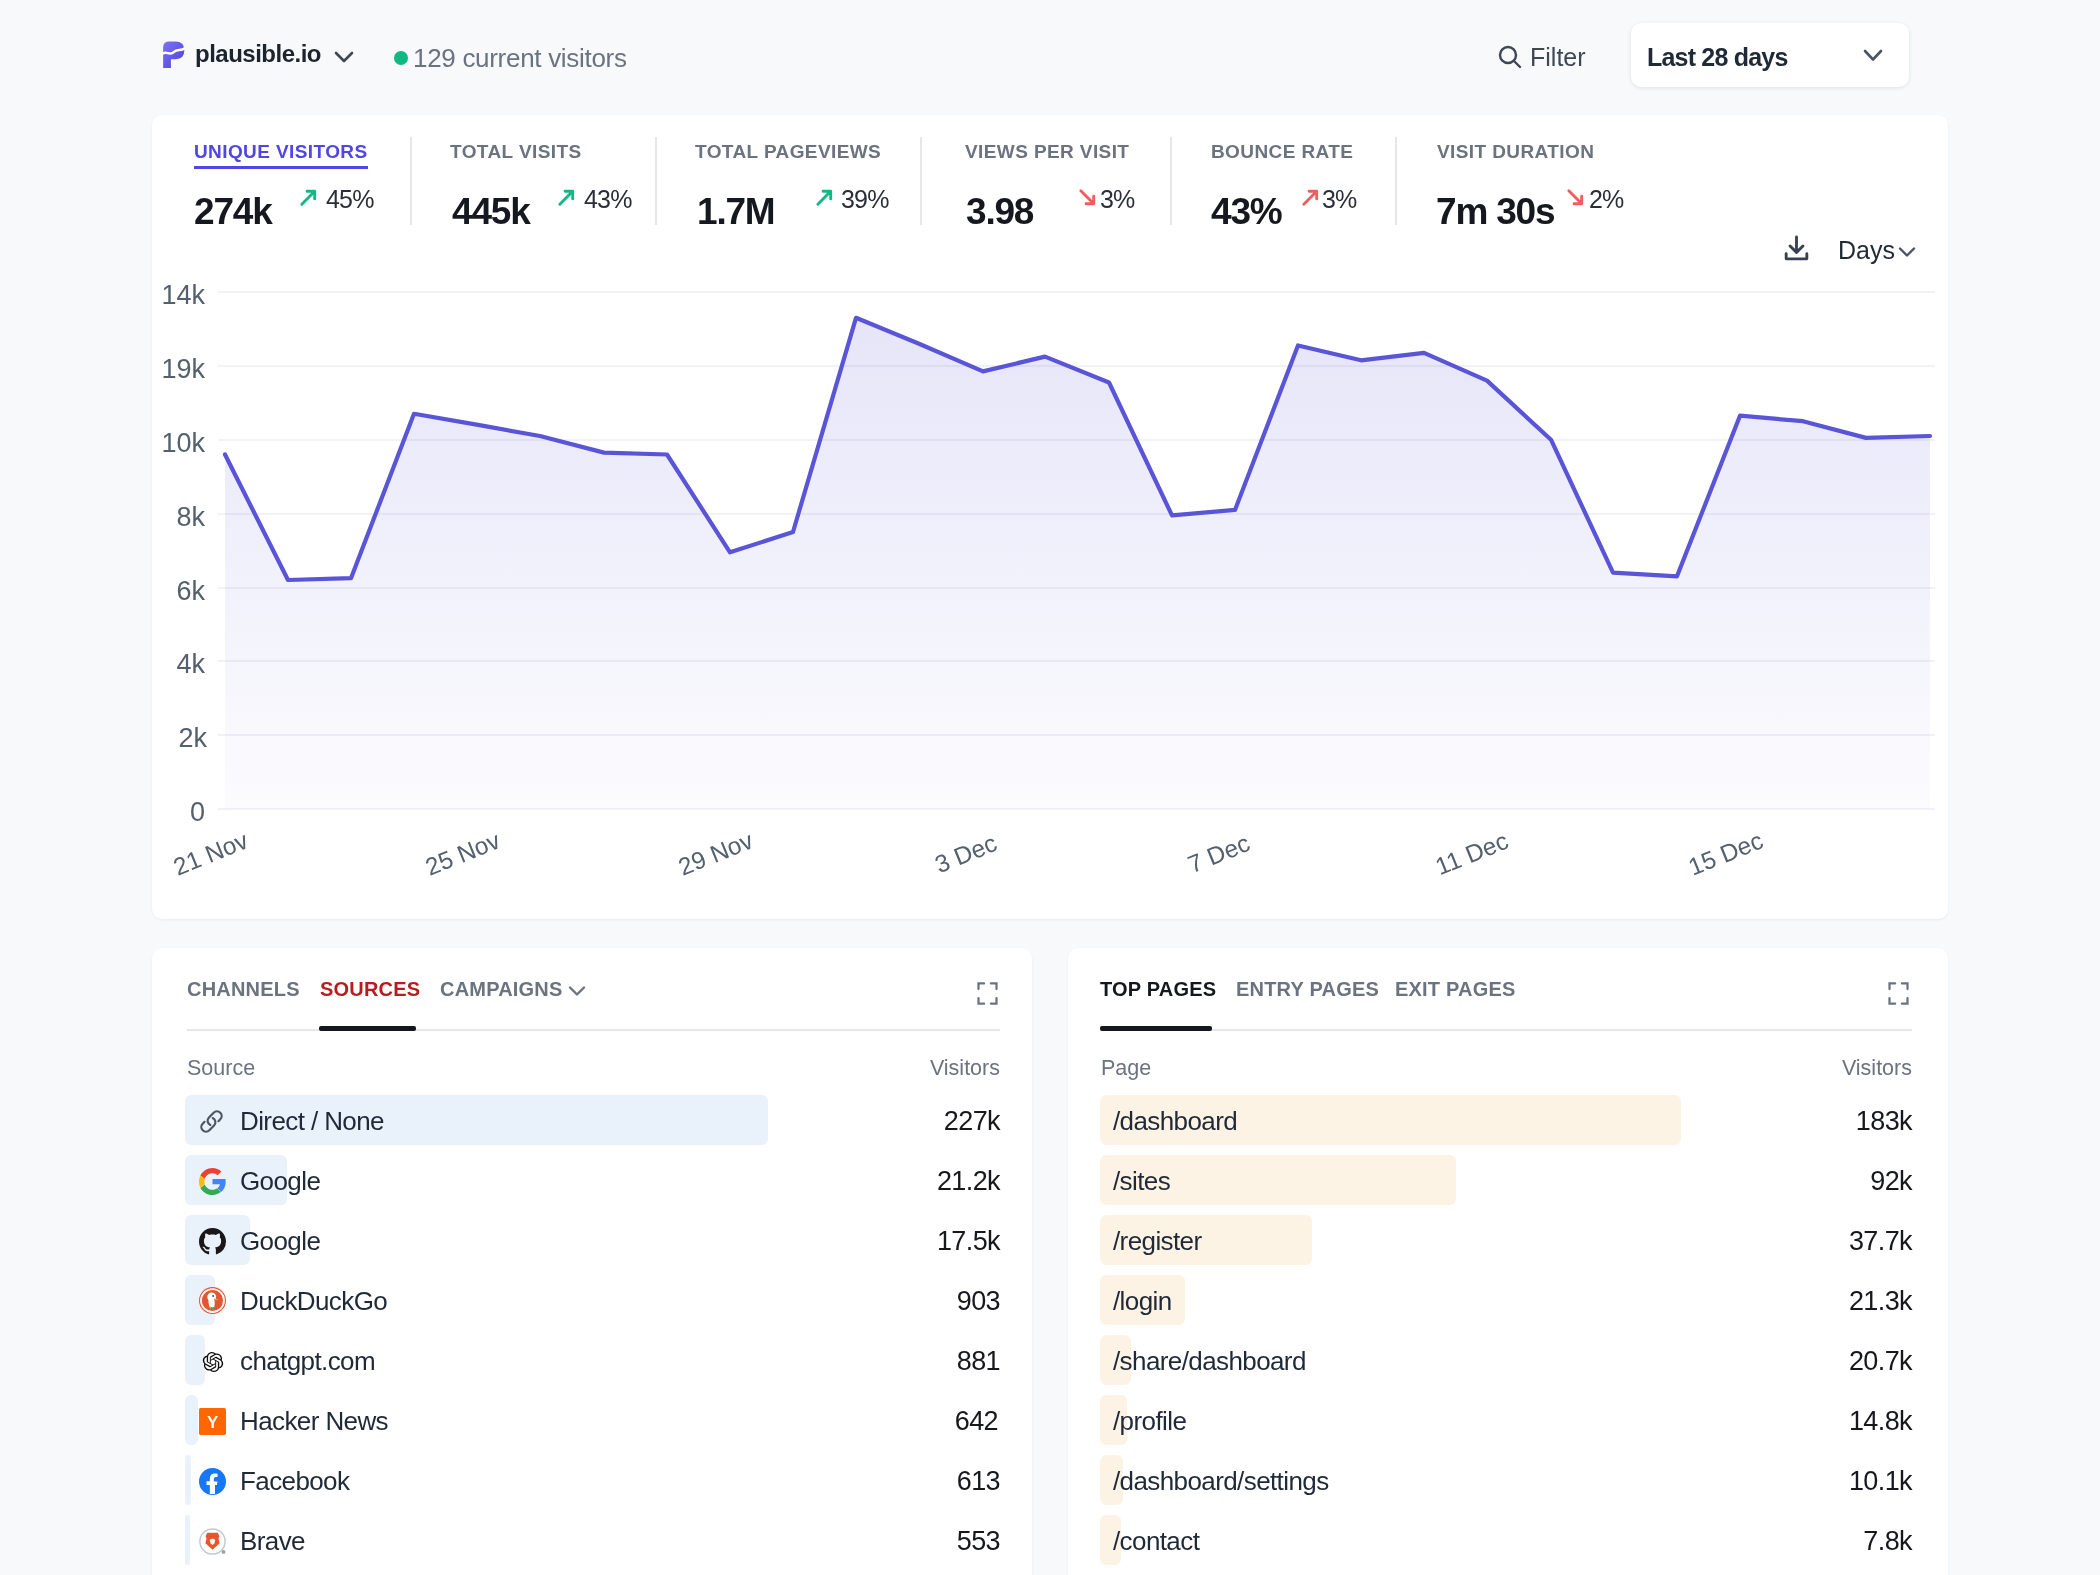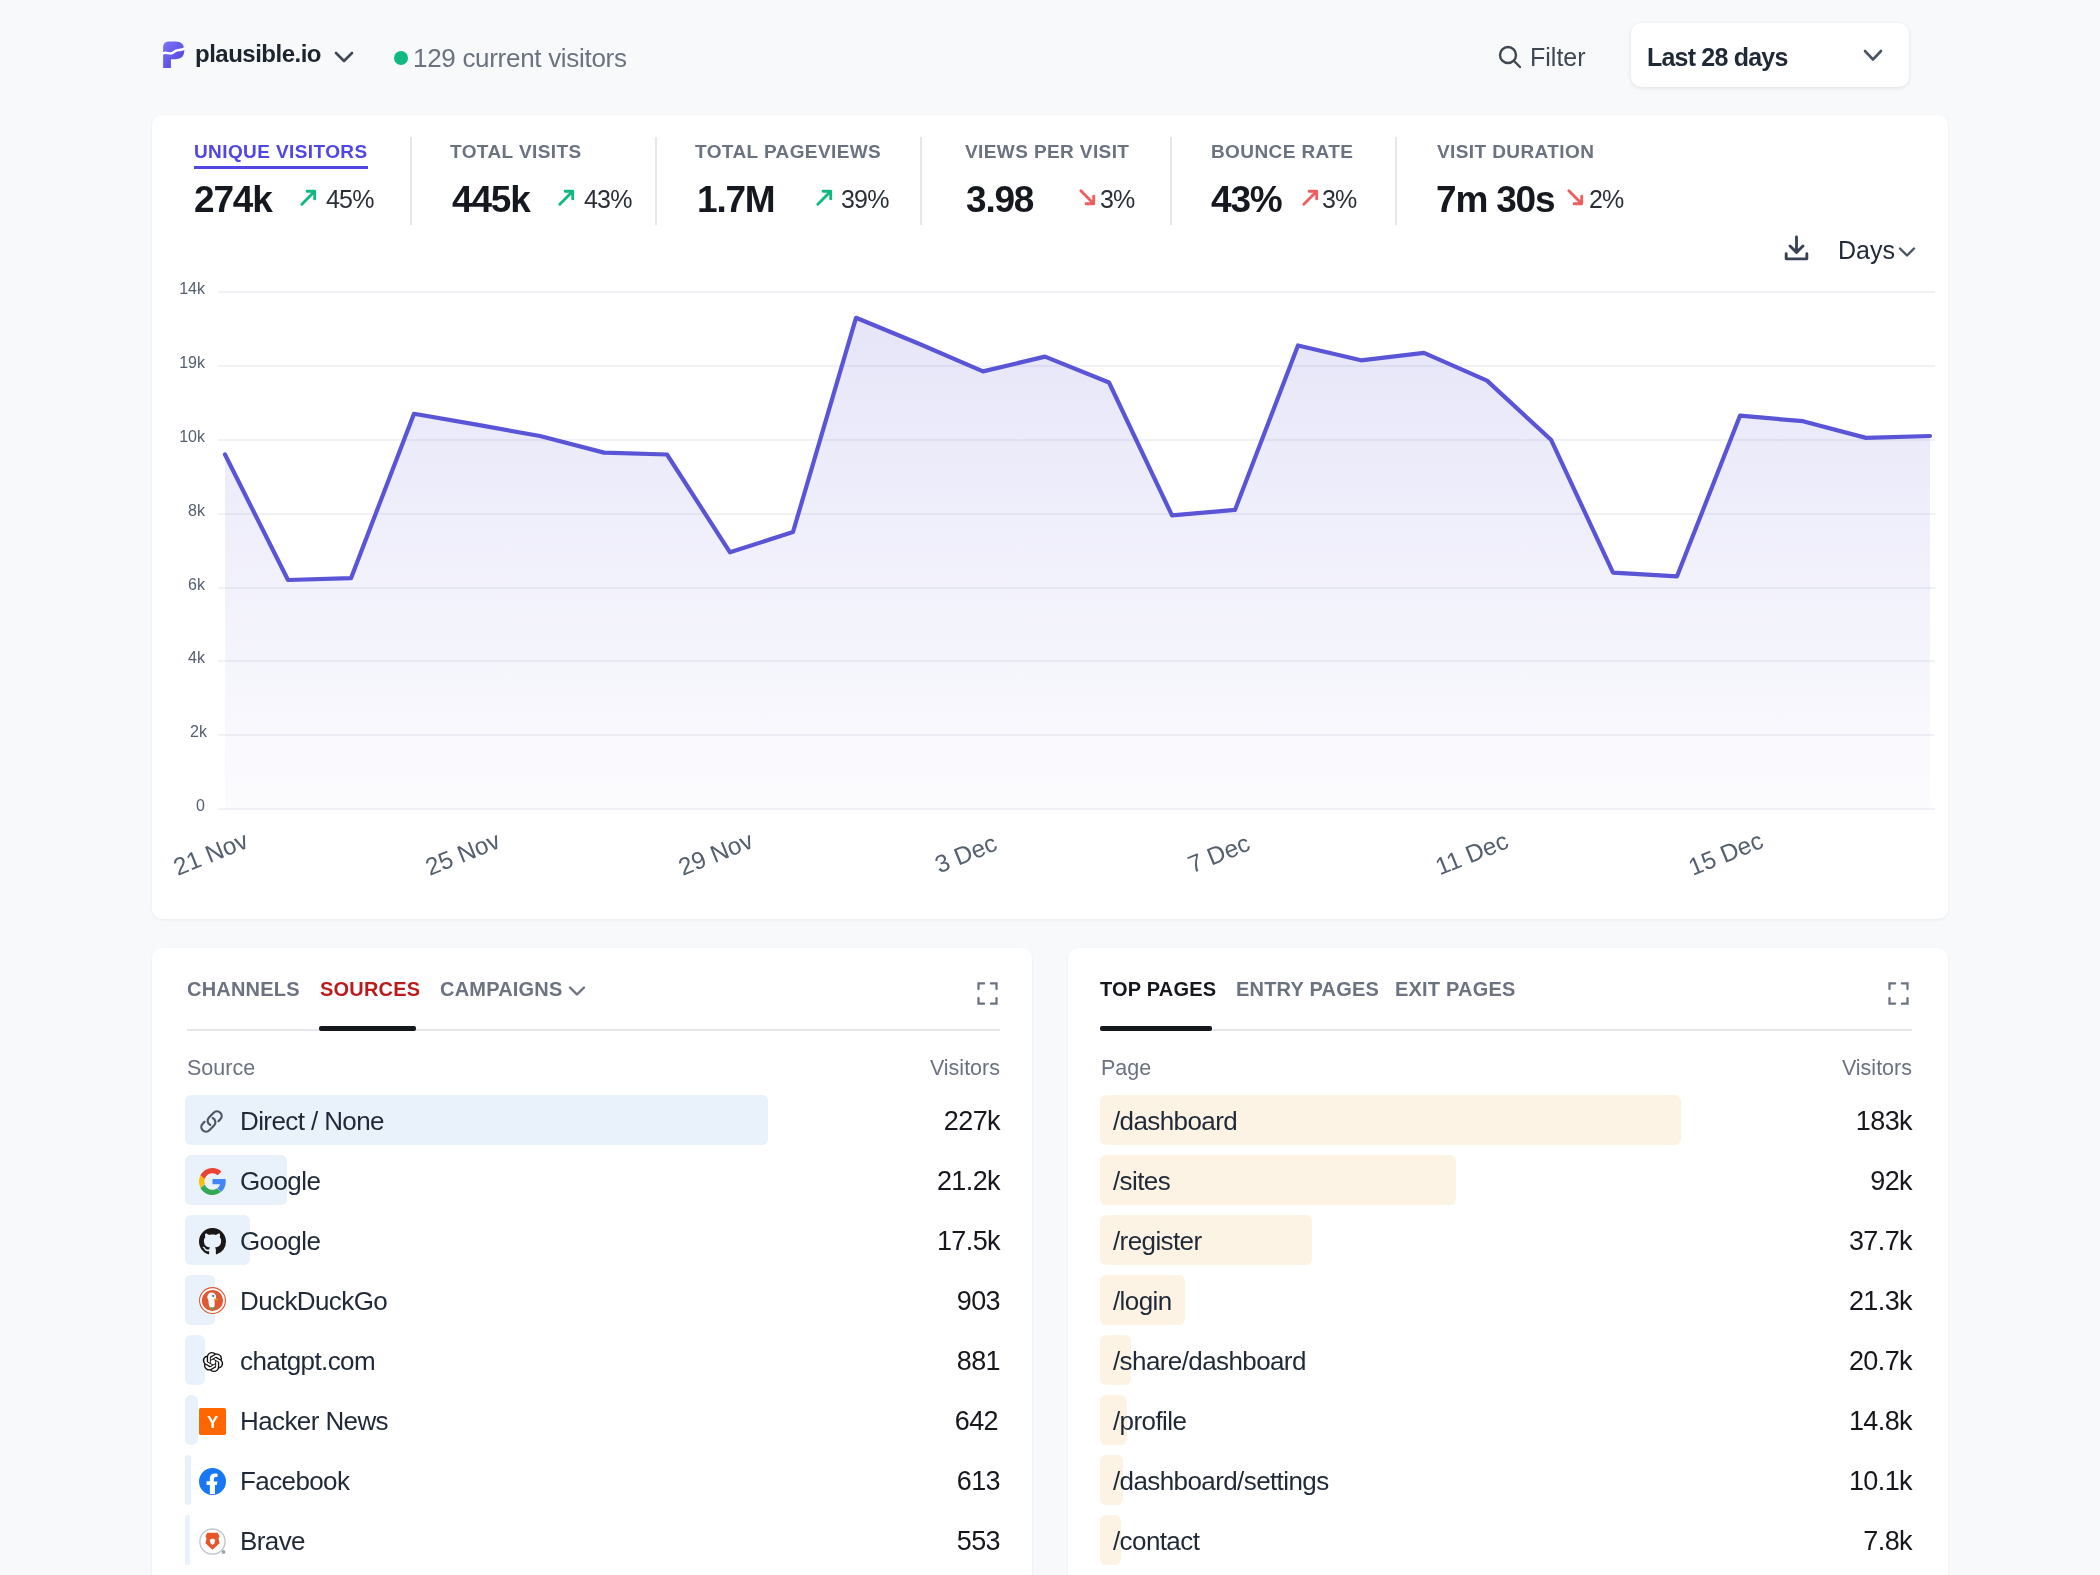--- a/index.html
+++ b/index.html
@@ -1,32 +1,32 @@
 <!DOCTYPE html>
 <html><head>
 <meta charset="utf-8">
 <style>
 * { margin:0; padding:0; box-sizing:border-box; }
 html,body { width:2100px; height:1575px; overflow:hidden; }
 body { background:#f8f9fa; font-family:"Liberation Sans", sans-serif; position:relative; }
 .abs { position:absolute; }
 .card { position:absolute; background:#fff; border-radius:10px; box-shadow:0 1px 3px rgba(0,0,0,0.06); }
 .statlabel { font-size:19px; font-weight:bold; letter-spacing:0.4px; color:#6b7280; white-space:nowrap; }
-.statval { font-size:37px; font-weight:bold; color:#15181e; letter-spacing:-1.2px; white-space:nowrap; }
+.statval { font-size:37px; font-weight:bold; color:#15181e; letter-spacing:-1.2px; white-space:nowrap;margin-top:12px; }
 .statpct { font-size:25px; color:#2a2f37; letter-spacing:-0.8px; }
 .divider { position:absolute; width:2px; background:#e5e7eb; top:137px; height:88px; }
 .tab { font-size:20px; font-weight:bold; letter-spacing:0.2px; color:#6b7280; position:absolute; top:978px; }
 .tabactive { color:#14171c; }
 .colhead { font-size:21.5px; color:#6b7280; position:absolute; top:1056px;text-align:right; }
 .rowname { font-size:26px; color:#1f2937; letter-spacing:-0.6px; position:absolute; white-space:nowrap; }
 .rowval { font-size:27px; color:#16181d; letter-spacing:-0.6px; position:absolute; text-align:right; }
 .bar { position:absolute; height:50px; border-radius:6px; }
 .bluebar { background:#e9f1fb; }
 .orangebar { background:#fdf3e4; }
-.ylabel { position:absolute; font-size:16px; color:#55606e; text-align:right; width:60px; }
+.ylabel { position:absolute; font-size:27px; color:#55606e; text-align:right; width:60px; }
 .xlabel { position:absolute; font-size:24.5px; color:#55606e; transform:rotate(-22deg); white-space:nowrap; }
 .icon { position:absolute; width:27px; height:27px; }
 </style>
 </head>
 <body>
 
 <svg class="abs" style="left:161px;top:40px" width="25" height="29" viewBox="0 0 24 28">
   <defs>
       <linearGradient id="plg" x1="0" y1="0" x2="1" y2="1">
     <stop offset="0" stop-color="#7c74f5"></stop>

